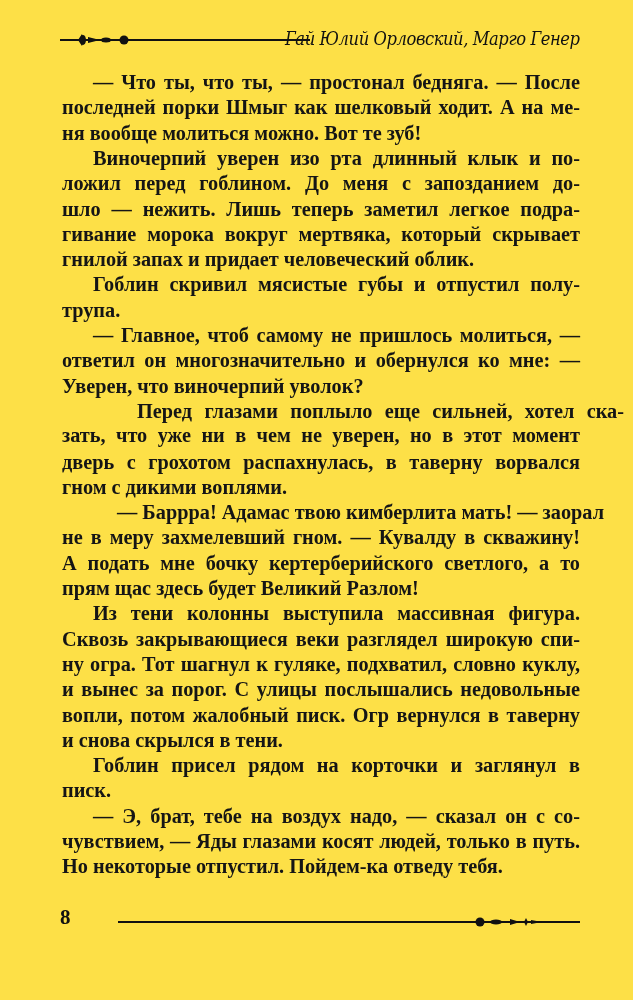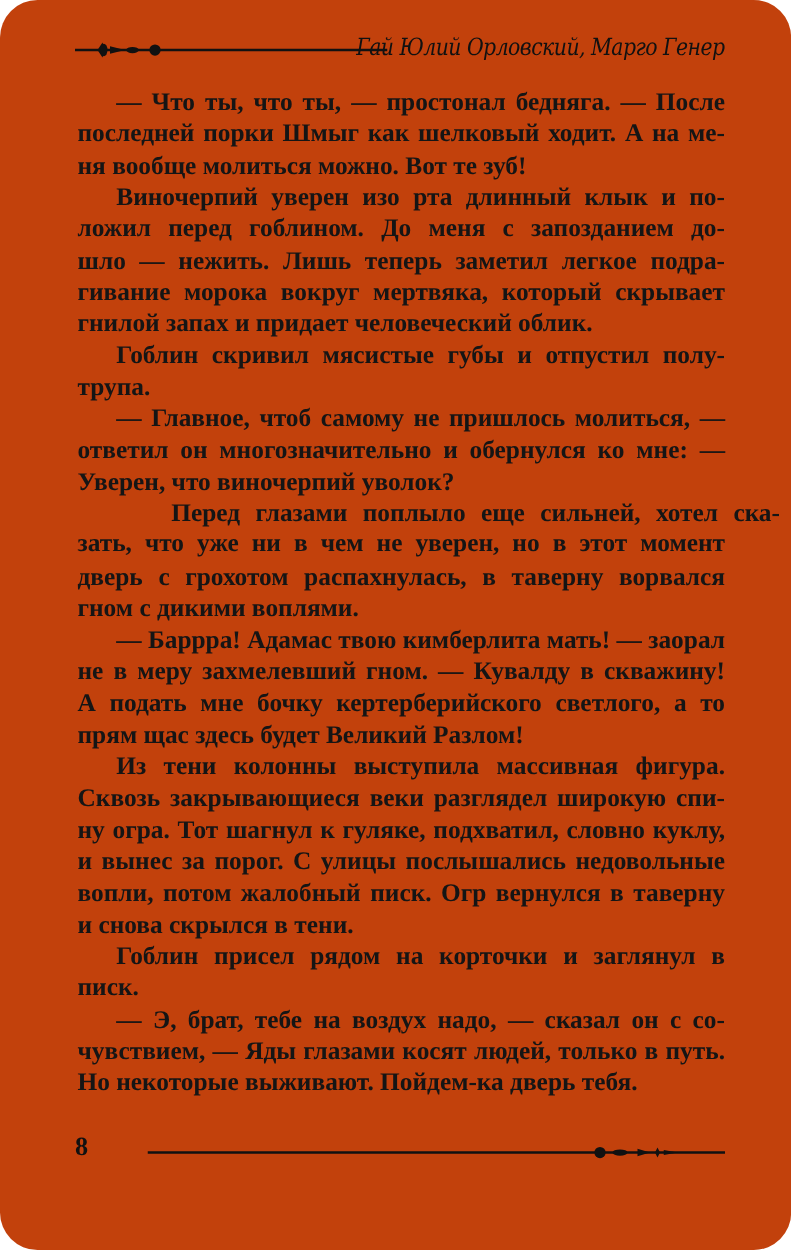--- a/index.html
+++ b/index.html
@@ -1,17 +1,17 @@
 <!DOCTYPE html>
 <html><head>
 <meta charset="utf-8">
 <style>
   html, body { margin:0; padding:0; background:#ffffff; }
   body { width:633px; height:1000px; position:relative; overflow:hidden; }
-  .page { position:absolute; left:0; top:0; width:633px; height:1000px; background:#c2410c; color:#111;border-radius:30px; }
+  .page { position:absolute; left:0; top:0; width:633px; height:1000px; background:#fde047; color:#111; }
   .header { position:absolute; left:60px; top:25px; width:520px; height:30px; }
   .header-ornament { position:absolute; left:0; top:6px; width:250px; height:18px; }
   .running-head { position:absolute; right:0; top:2px; font-family:"DejaVu Serif", serif; font-style:italic; font-size:19px; letter-spacing:-0.5px; color:#111; white-space:nowrap; transform:scaleX(0.86); transform-origin:right center; }
   .body-text { position:absolute; left:62px; top:70px; width:518px; font-family:"Liberation Serif", serif; font-size:20.3px; font-weight:bold; color:#151515; }
   .line { position:absolute; left:0; width:518px; height:25px; line-height:25px; white-space:nowrap; text-align:justify; text-align-last:justify; }
   .line.last { text-align-last:left; }
   .line.indent { left:31px; width:487px; }
   .footer { position:absolute; left:60px; top:905px; width:520px; height:30px; }
   .page-number { position:absolute; left:0; top:0; font-family:"Liberation Serif", serif; font-weight:bold; font-size:21px; color:#111; }
   .footer-ornament { position:absolute; left:58px; top:10px; width:462px; height:14px; }
@@ -44,35 +44,35 @@
       <div class="line last" style="top: 177.1px;">гнилой запах и придает человеческий облик.</div>
       <div class="line indent" style="top: 202.4px;">Гоблин скривил мясистые губы и отпустил полу-</div>
       <div class="line last" style="top: 227.7px;">трупа.</div>
       <div class="line indent" style="top: 253px;">— Главное, чтоб самому не пришлось молиться, —</div>
       <div class="line" style="top: 278.3px;">ответил он многозначительно и обернулся ко мне: —</div>
       <div class="line last" style="top: 303.6px;">Уверен, что виночерпий уволок?</div>
       <div class="line indent" style="top: 328.9px; margin-left: 44px;">Перед глазами поплыло еще сильней, хотел ска-</div>
       <div class="line" style="top: 353px; font-family: Liberation Serif, serif;">зать, что уже ни в чем не уверен, но в этот момент</div>
       <div class="line" style="top: 379.5px;">дверь с грохотом распахнулась, в таверну ворвался</div>
       <div class="line last" style="top: 404.8px;">гном с дикими воплями.</div>
-      <div class="line indent" style="top: 430.1px;">— Баррра! Адамас твою кимберлита мать! — заорал</div>
+      <div class="line indent" style="top: 430.1px; margin-left: 24px;">— Баррра! Адамас твою кимберлита мать! — заорал</div>
       <div class="line" style="top: 455.4px;">не в меру захмелевший гном. — Кувалду в скважину!</div>
       <div class="line" style="top: 480.7px;">А подать мне бочку кертерберийского светлого, а то</div>
       <div class="line last" style="top: 506px;">прям щас здесь будет Великий Разлом!</div>
       <div class="line indent" style="top: 531.3px;">Из тени колонны выступила массивная фигура.</div>
       <div class="line" style="top: 556.6px;">Сквозь закрывающиеся веки разглядел широкую спи-</div>
       <div class="line" style="top: 581.9px;">ну огра. Тот шагнул к гуляке, подхватил, словно куклу,</div>
       <div class="line" style="top: 607.2px;">и вынес за порог. С улицы послышались недовольные</div>
       <div class="line" style="top: 632.5px;">вопли, потом жалобный писк. Огр вернулся в таверну</div>
       <div class="line last" style="top: 657.8px;">и снова скрылся в тени.</div>
       <div class="line indent" style="top: 683.1px;">Гоблин присел рядом на корточки и заглянул в</div>
       <div class="line last" style="top: 708.4px;">писк.</div>
       <div class="line indent" style="top: 733.7px;">— Э, брат, тебе на воздух надо, — сказал он с со-</div>
       <div class="line" style="top: 759px;">чувствием, — Яды глазами косят людей, только в путь.</div>
-      <div class="line last" style="top: 784.3px;">Но некоторые выживают. Пойдем-ка дверь тебя.</div>
+      <div class="line last" style="top: 784.3px;">Но некоторые отпустил. Пойдем-ка отведу тебя.</div>
     </div>
 
   <div class="footer">
     <div class="page-number">8</div>
     <svg class="footer-ornament" viewBox="0 0 462 14" preserveAspectRatio="none">
       <line x1="0" y1="7" x2="462" y2="7" stroke="#111" stroke-width="2"></line>
       <circle cx="362" cy="7" r="4.5" fill="#111"></circle>
       <ellipse cx="378" cy="7" rx="6" ry="2.5" fill="#111"></ellipse>
       <path d="M392 4 L402 7 L392 10 Z" fill="#111"></path>
       <path d="M408 3 L410 7 L408 11 L406 7 Z" fill="#111"></path>

